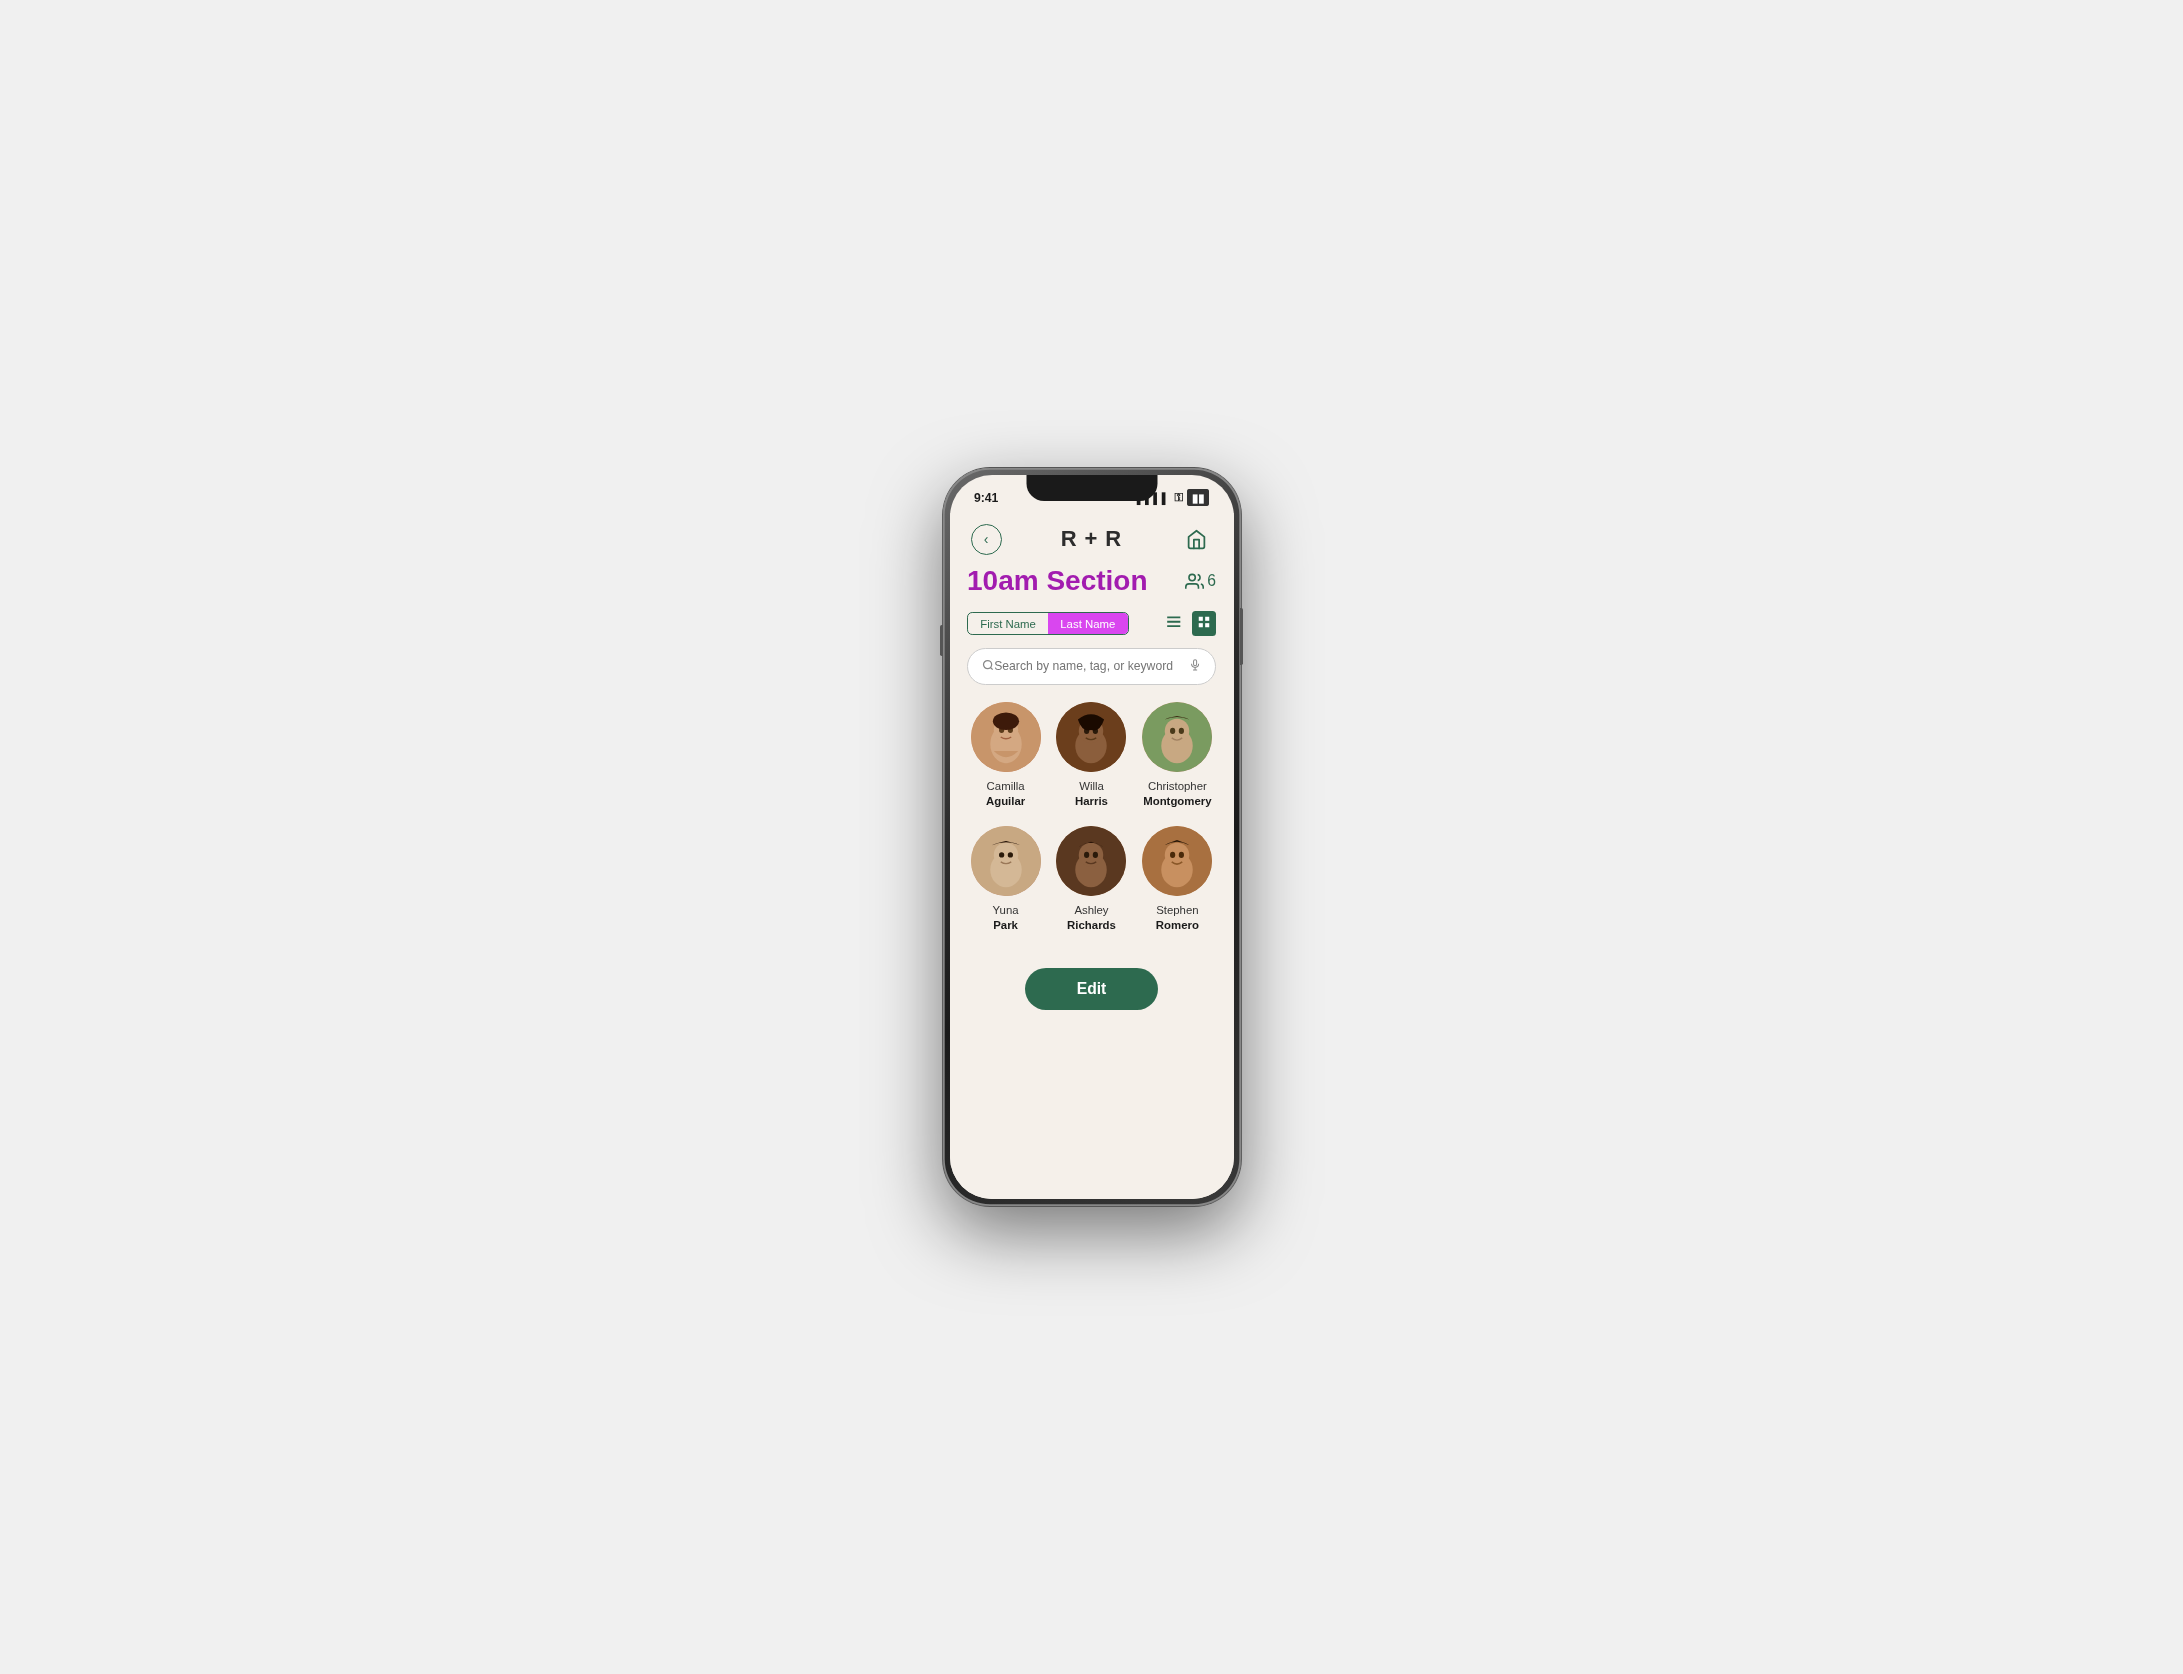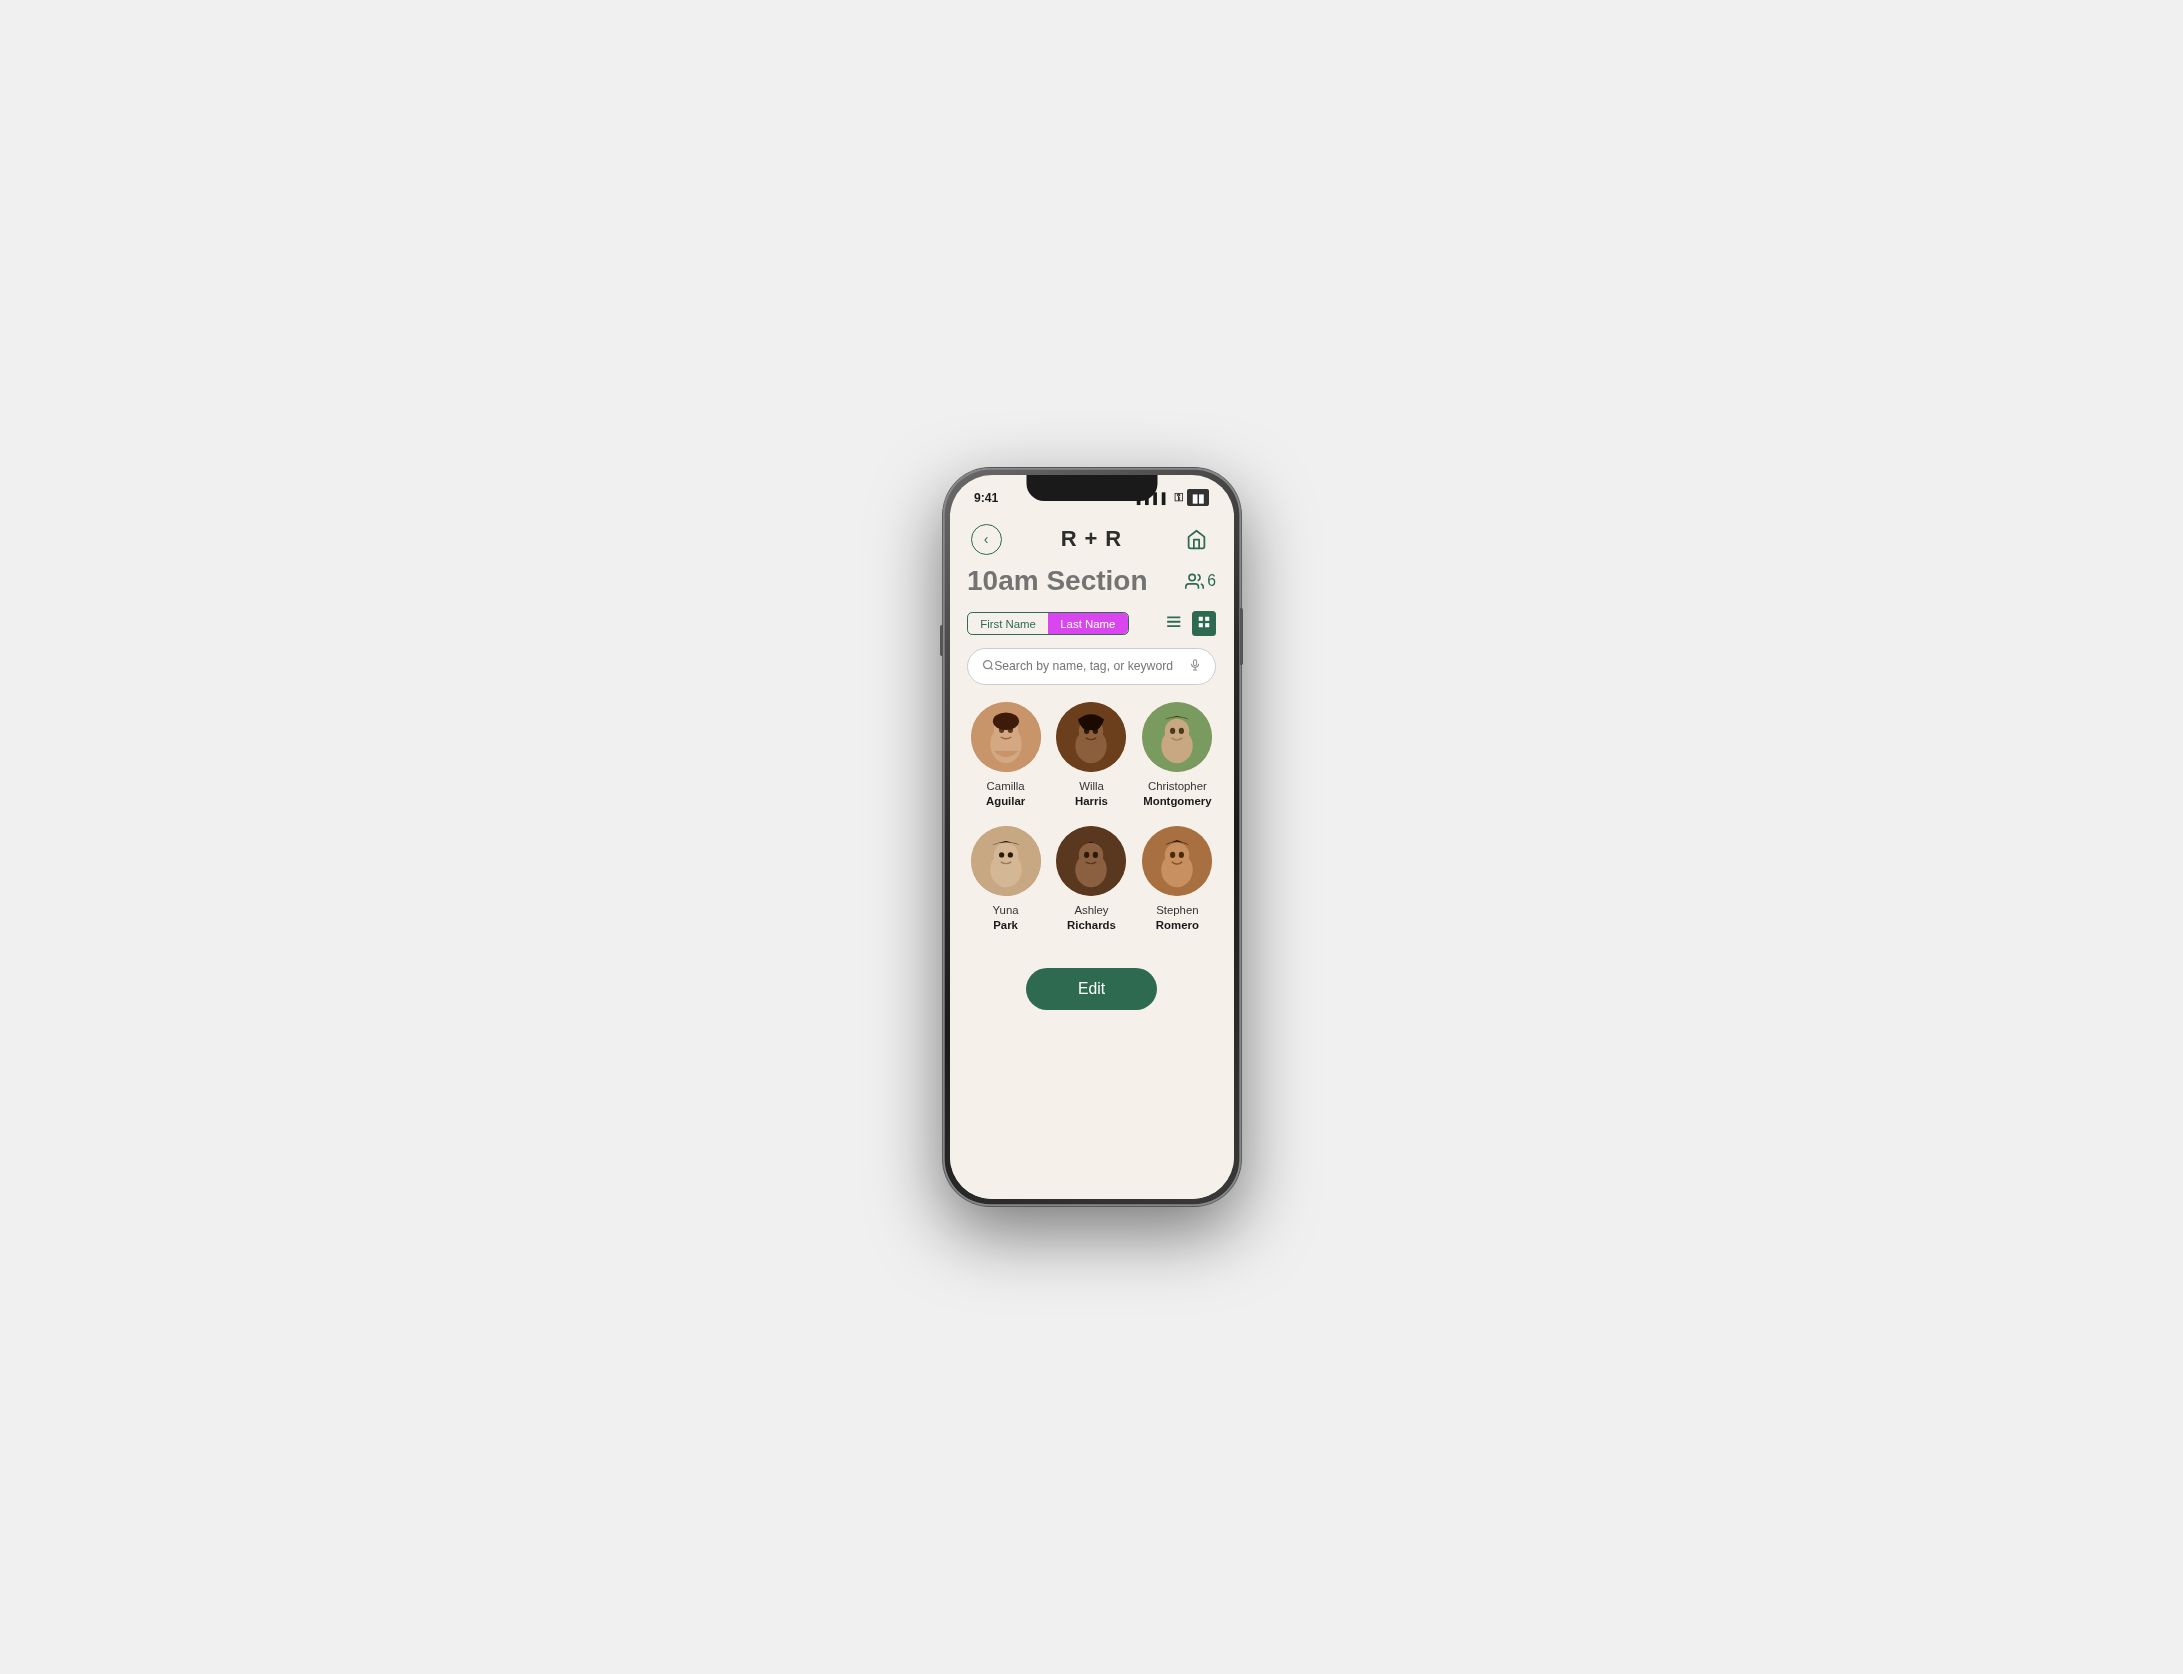--- a/index.html
+++ b/index.html
@@ -123,21 +123,21 @@
     .section-header {
       display: flex;
       align-items: center;
       justify-content: space-between;
       margin-bottom: 14px;
     }
 
     .section-title {
       font-size: 28px;
       font-weight: 800;
-      color: #737373;
+      color: #a21caf;
     }
 
     .student-count {
       display: flex;
       align-items: center;
       gap: 3.5px;
       font-size: 15.7px;
       color: #2d6a4f;
     }
 
@@ -283,21 +283,21 @@
       padding: 17.5px 0 26px;
     }
 
     .edit-btn {
       background: #2d6a4f;
       color: white;
       border: none;
       border-radius: 26px;
       padding: 12.2px 52px;
       font-size: 15.7px;
-      font-weight: 400;
+      font-weight: 700;
       cursor: pointer;
     }
 
     
     .av-camilla { background: linear-gradient(135deg, #d4956a, #c07850); }
     .av-willa { background: linear-gradient(135deg, #8b5e3c, #6b3e1c); }
     .av-christopher { background: linear-gradient(135deg, #c8a882, #a08060); }
     .av-yuna { background: linear-gradient(135deg, #d4a882, #b8886a); }
     .av-ashley { background: linear-gradient(135deg, #8b6040, #6b4020); }
     .av-stephen { background: linear-gradient(135deg, #c89060, #a87040); }

